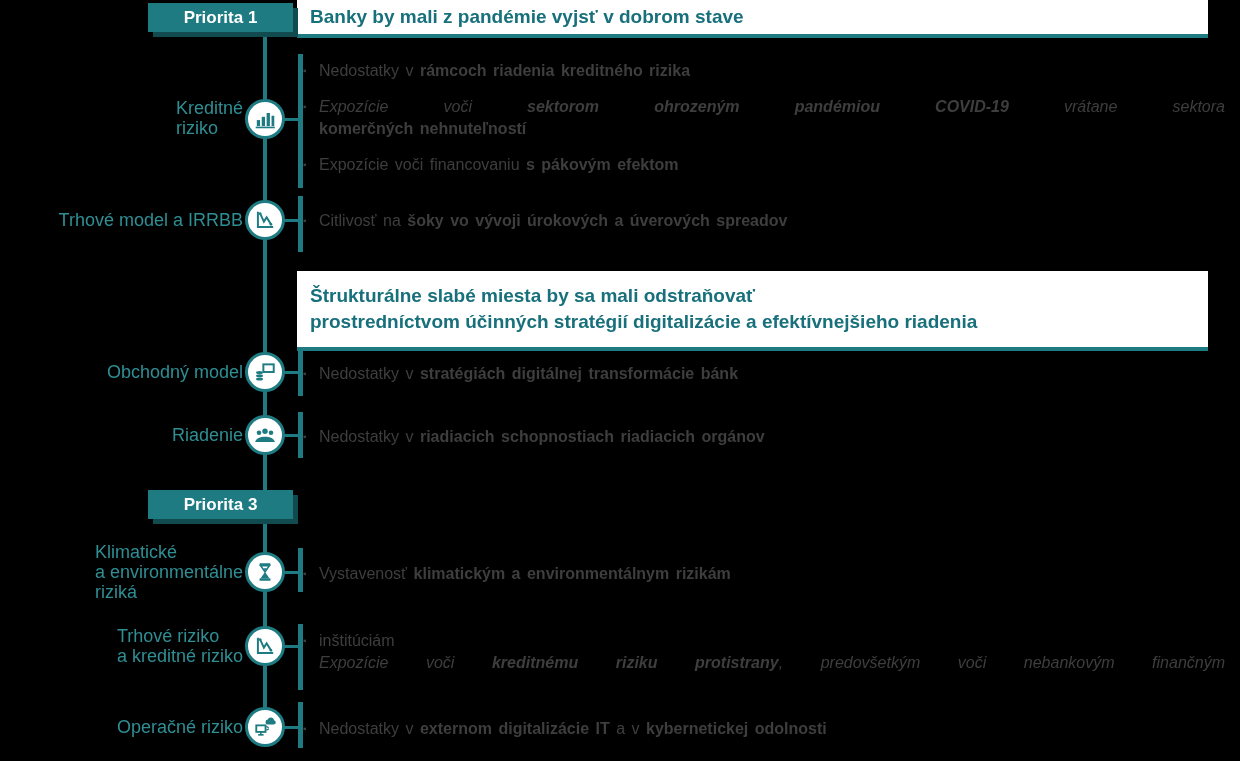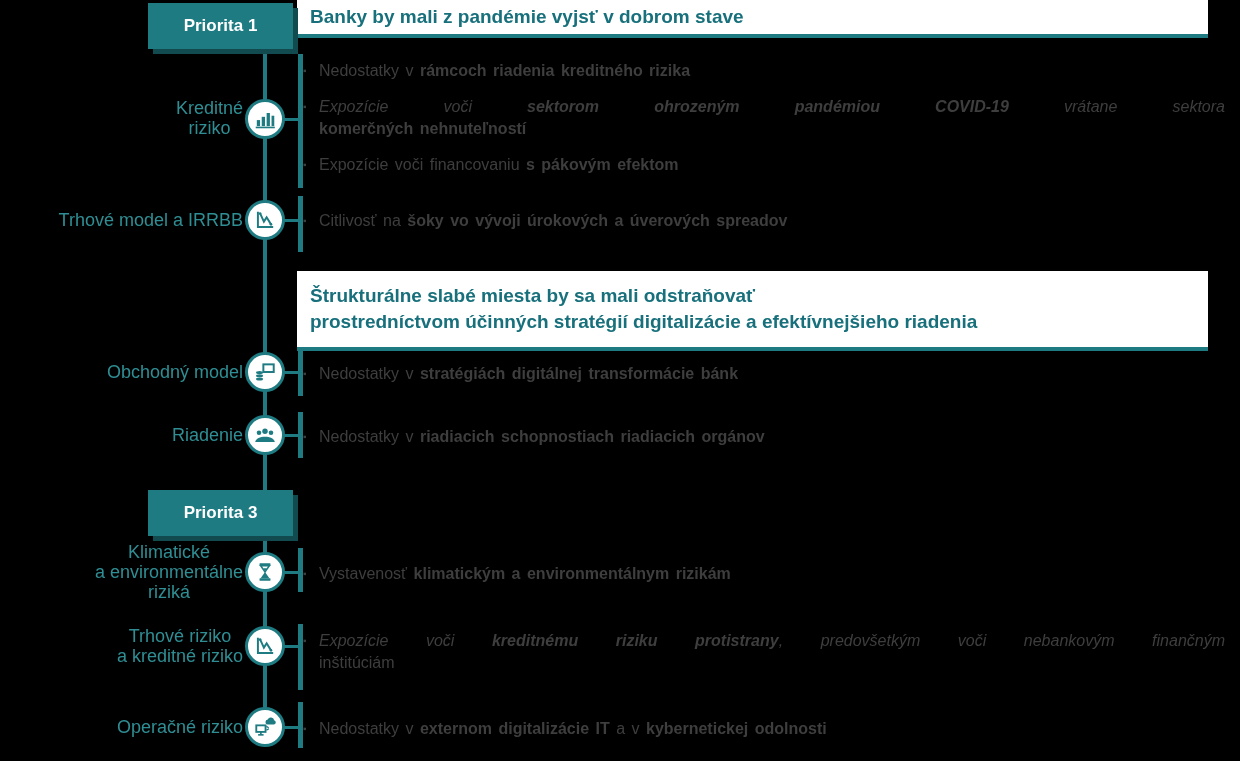--- a/index.html
+++ b/index.html
@@ -1,27 +1,27 @@
 <!DOCTYPE html>
 <html><head>
 <meta charset="utf-8">
 <style>
   html,body{margin:0;padding:0;background:#000;}
   .canvas{position:relative;width:1240px;height:761px;background:#000;overflow:hidden;
           font-family:"Liberation Sans",sans-serif;}
   .mainline{position:absolute;left:263px;top:20px;width:4px;height:707px;background:#1e7b82;z-index:0;}
-  .badge{position:absolute;left:148px;width:145px;height:46px;background:#1e7b82;color:#fff;
+  .badge{position:absolute;left:148px;width:145px;height:29px;background:#1e7b82;color:#fff;
          font-size:17px;font-weight:bold;display:flex;align-items:center;justify-content:center;
          box-shadow:5px 5px 0 #114b50;z-index:3;}
   .badge.p1{top:3px}.badge.p2{top:298px}.badge.p3{top:490px}
   .headbox{position:absolute;left:297px;width:911px;background:#fff;border-bottom:4px solid #1e7b82;
            color:#17707b;font-weight:bold;font-size:19px;line-height:26px;z-index:2;
            display:flex;flex-direction:column;justify-content:center;padding-left:13px;box-sizing:border-box;}
   .headbox.p1{top:0;height:38px}.headbox.p2{top:271px;height:80px}.headbox.p3{top:483px;height:44px}
-  .label{position:absolute;right:997px;text-align:center;color:#2f8e94;font-size:18px;line-height:20px;z-index:2;white-space:nowrap;}
+  .label{position:absolute;right:997px;text-align:left;color:#2f8e94;font-size:18px;line-height:20px;z-index:2;white-space:nowrap;}
   .lab1{top:98px}.lab2{top:210px}.lab3{top:362px}.lab4{top:425px}
   .lab5{top:542px}.lab6{top:626px}.lab7{top:717px}
   .circle{position:absolute;left:245px;width:34px;height:34px;border:3px solid #1e7b82;border-radius:50%;
           background:#fff;z-index:4;display:flex;align-items:center;justify-content:center;}
   .c1{top:99px}.c2{top:200px}.c3{top:352px}.c4{top:415px}.c5{top:552px}.c6{top:626px}.c7{top:707px}
   .tick{position:absolute;left:283px;width:20px;height:3px;background:#1e7b82;z-index:1;}
   .t1{top:118px}.t2{top:219px}.t3{top:371px}.t4{top:434px}.t5{top:571px}.t6{top:645px}.t7{top:726px}
   .bar{position:absolute;left:298px;width:5px;background:#1e7b82;z-index:1;}
   .bar1{top:54px;height:134px}.bar2{top:196px;height:56px}.bar3{top:350px;height:46px}
   .bar4{top:412px;height:46px}.bar5{top:548px;height:44px}.bar6{top:624px;height:66px}
@@ -199,22 +199,22 @@
       <circle class="fl" cx="6.5" cy="5" r="1.2"></circle>
       <circle class="fl" cx="16.5" cy="15" r="1.2"></circle>
     </svg>
   </div>
   <div class="tick t6"></div>
   <div class="bar bar6"></div>
   <div class="bullets bl6">
     <div class="bullet">
       <span class="mark">▪</span>
       <div class="btext">
+        <div class="bline"><span>inštitúciám</span></div>
         <div class="bline just"><span>Expozície voči </span><span class="b">kreditnému riziku protistrany</span><span>, predovšetkým voči nebankovým finančným</span></div>
-        <div class="bline"><span>inštitúciám</span></div>
       </div>
     </div>
   </div>
 
   <div class="label lab7">
     <div>Operačné riziko</div>
   </div>
   <div class="circle c7">
     <svg viewBox="0 0 22 22" width="24" height="24">
       <rect class="st" stroke-width="1.7" x="3" y="9.5" width="8.5" height="6"></rect>

